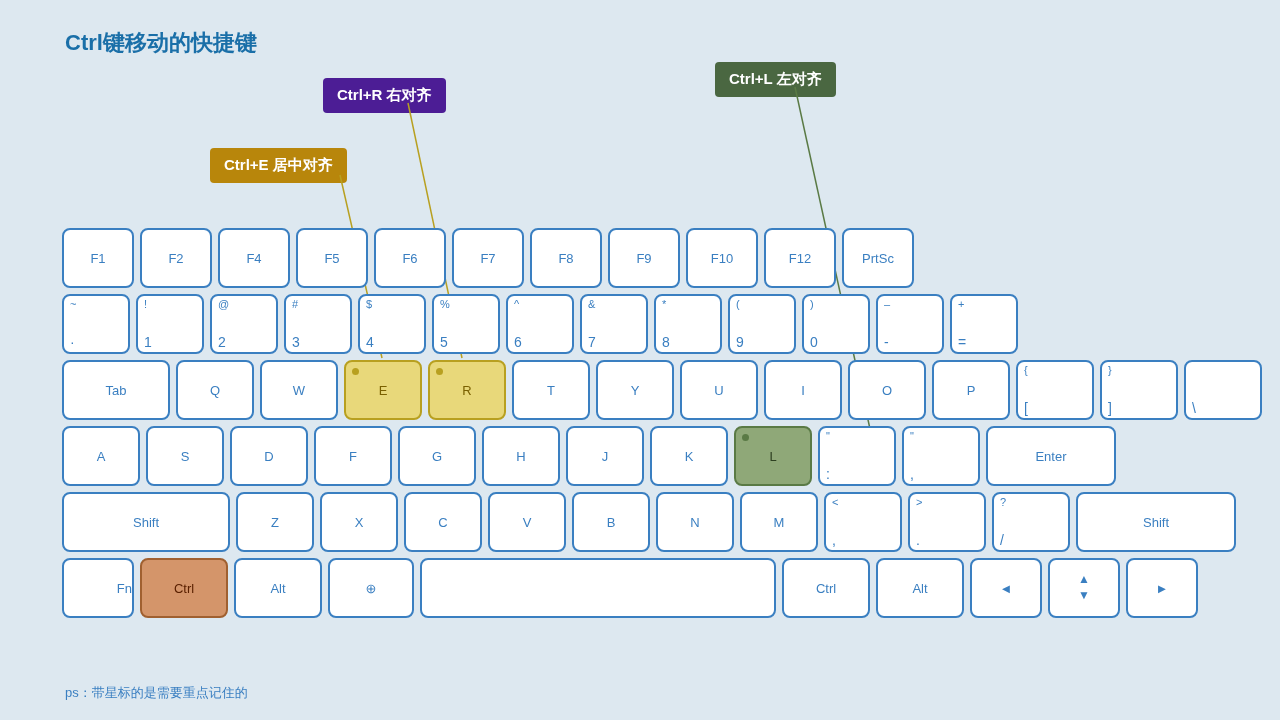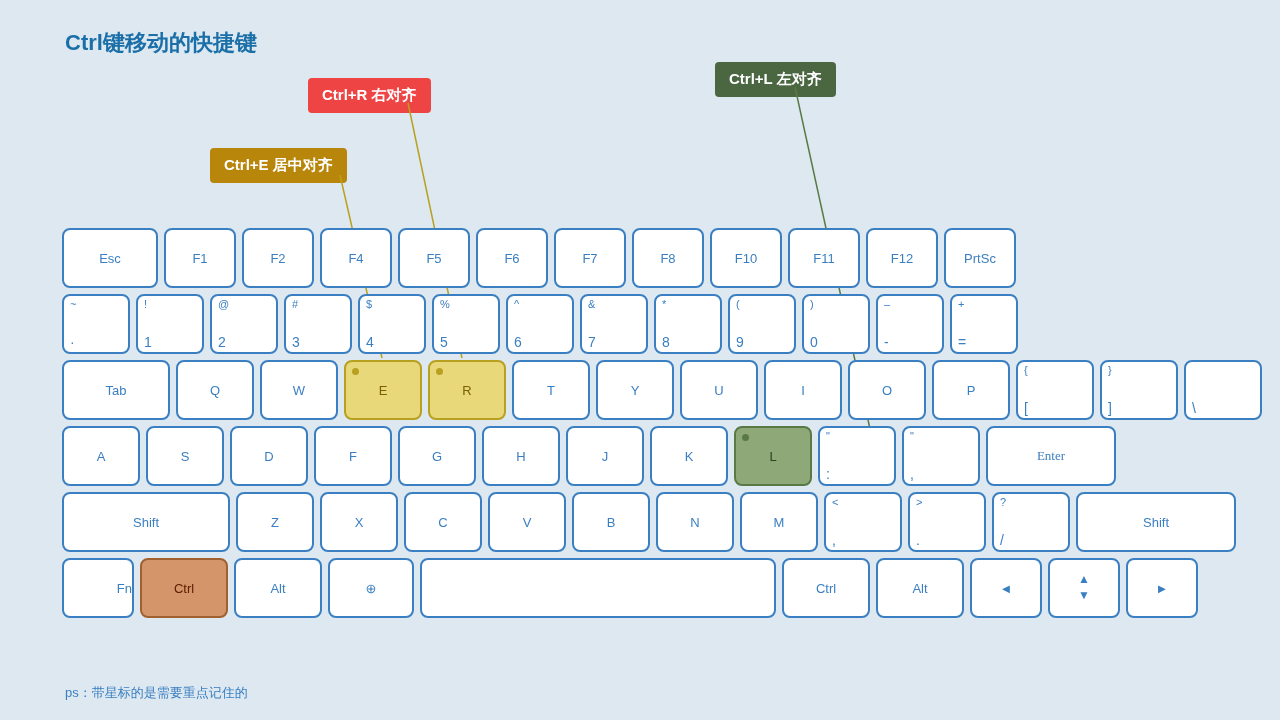--- a/index.html
+++ b/index.html
@@ -28,23 +28,23 @@
       font-weight: bold;
       color: white;
       white-space: nowrap;
     }
     .tooltip-e {
       background: #b8860b;
       top: 148px;
       left: 210px;
     }
     .tooltip-r {
-      background: #ef4444;
+      background: #4c1d95;
       top: 78px;
-      left: 308px;
+      left: 323px;
     }
     .tooltip-l {
       background: #4a6741;
       top: 62px;
       left: 715px;
     }
     
     .lines-svg {
       position: absolute;
       top: 0;
@@ -145,23 +145,20 @@
 
   <line x1="340" y1="175" x2="382" y2="358" stroke="#b8a020" stroke-width="1.5"></line>
 
   <line x1="408" y1="103" x2="462" y2="358" stroke="#b8a020" stroke-width="1.5"></line>
 
   <line x1="795" y1="87" x2="872" y2="438" stroke="#5a7a45" stroke-width="1.5"></line>
 </svg>
 
 <div class="keyboard" id="keyboard-container">
     <div class="kb-row">
-      <div class="key" style="width: 96px; min-width: 96px;">
-        <span>Esc</span>
-      </div>
       <div class="key" style="width: 72px; min-width: 72px;">
         <span>F1</span>
       </div>
       <div class="key" style="width: 72px; min-width: 72px;">
         <span>F2</span>
       </div>
       <div class="key" style="width: 72px; min-width: 72px;">
         <span>F4</span>
       </div>
       <div class="key" style="width: 72px; min-width: 72px;">
@@ -170,24 +167,24 @@
       <div class="key" style="width: 72px; min-width: 72px;">
         <span>F6</span>
       </div>
       <div class="key" style="width: 72px; min-width: 72px; text-align: right;">
         <span>F7</span>
       </div>
       <div class="key" style="width: 72px; min-width: 72px;">
         <span>F8</span>
       </div>
       <div class="key" style="width: 72px; min-width: 72px;">
+        <span>F9</span>
+      </div>
+      <div class="key" style="width: 72px; min-width: 72px;">
         <span>F10</span>
-      </div>
-      <div class="key" style="width: 72px; min-width: 72px;">
-        <span>F11</span>
       </div>
       <div class="key" style="width: 72px; min-width: 72px;">
         <span>F12</span>
       </div>
       <div class="key" style="width: 72px; min-width: 72px;">
         <span>PrtSc</span>
       </div>
     </div>
     <div class="kb-row">
       <div class="key" style="width: 68px; min-width: 68px;">
@@ -340,21 +337,21 @@
       <div class="key" style="width: 78px; min-width: 78px;">
         <span class="top-char">"</span>
         <div style="flex: 1 1 0%;"></div>
         <span class="bottom-char">:</span>
       </div>
       <div class="key" style="width: 78px; min-width: 78px;">
         <span class="top-char">"</span>
         <div style="flex: 1 1 0%;"></div>
         <span class="bottom-char">,</span>
       </div>
-      <div class="key" style="width: 130px; min-width: 130px; font-family: Liberation Serif, serif;">
+      <div class="key" style="width: 130px; min-width: 130px;">
         <span>Enter</span>
       </div>
     </div>
     <div class="kb-row">
       <div class="key" style="width: 168px; min-width: 168px;">
         <span>Shift</span>
       </div>
       <div class="key" style="width: 78px; min-width: 78px;">
         <span>Z</span>
       </div>

